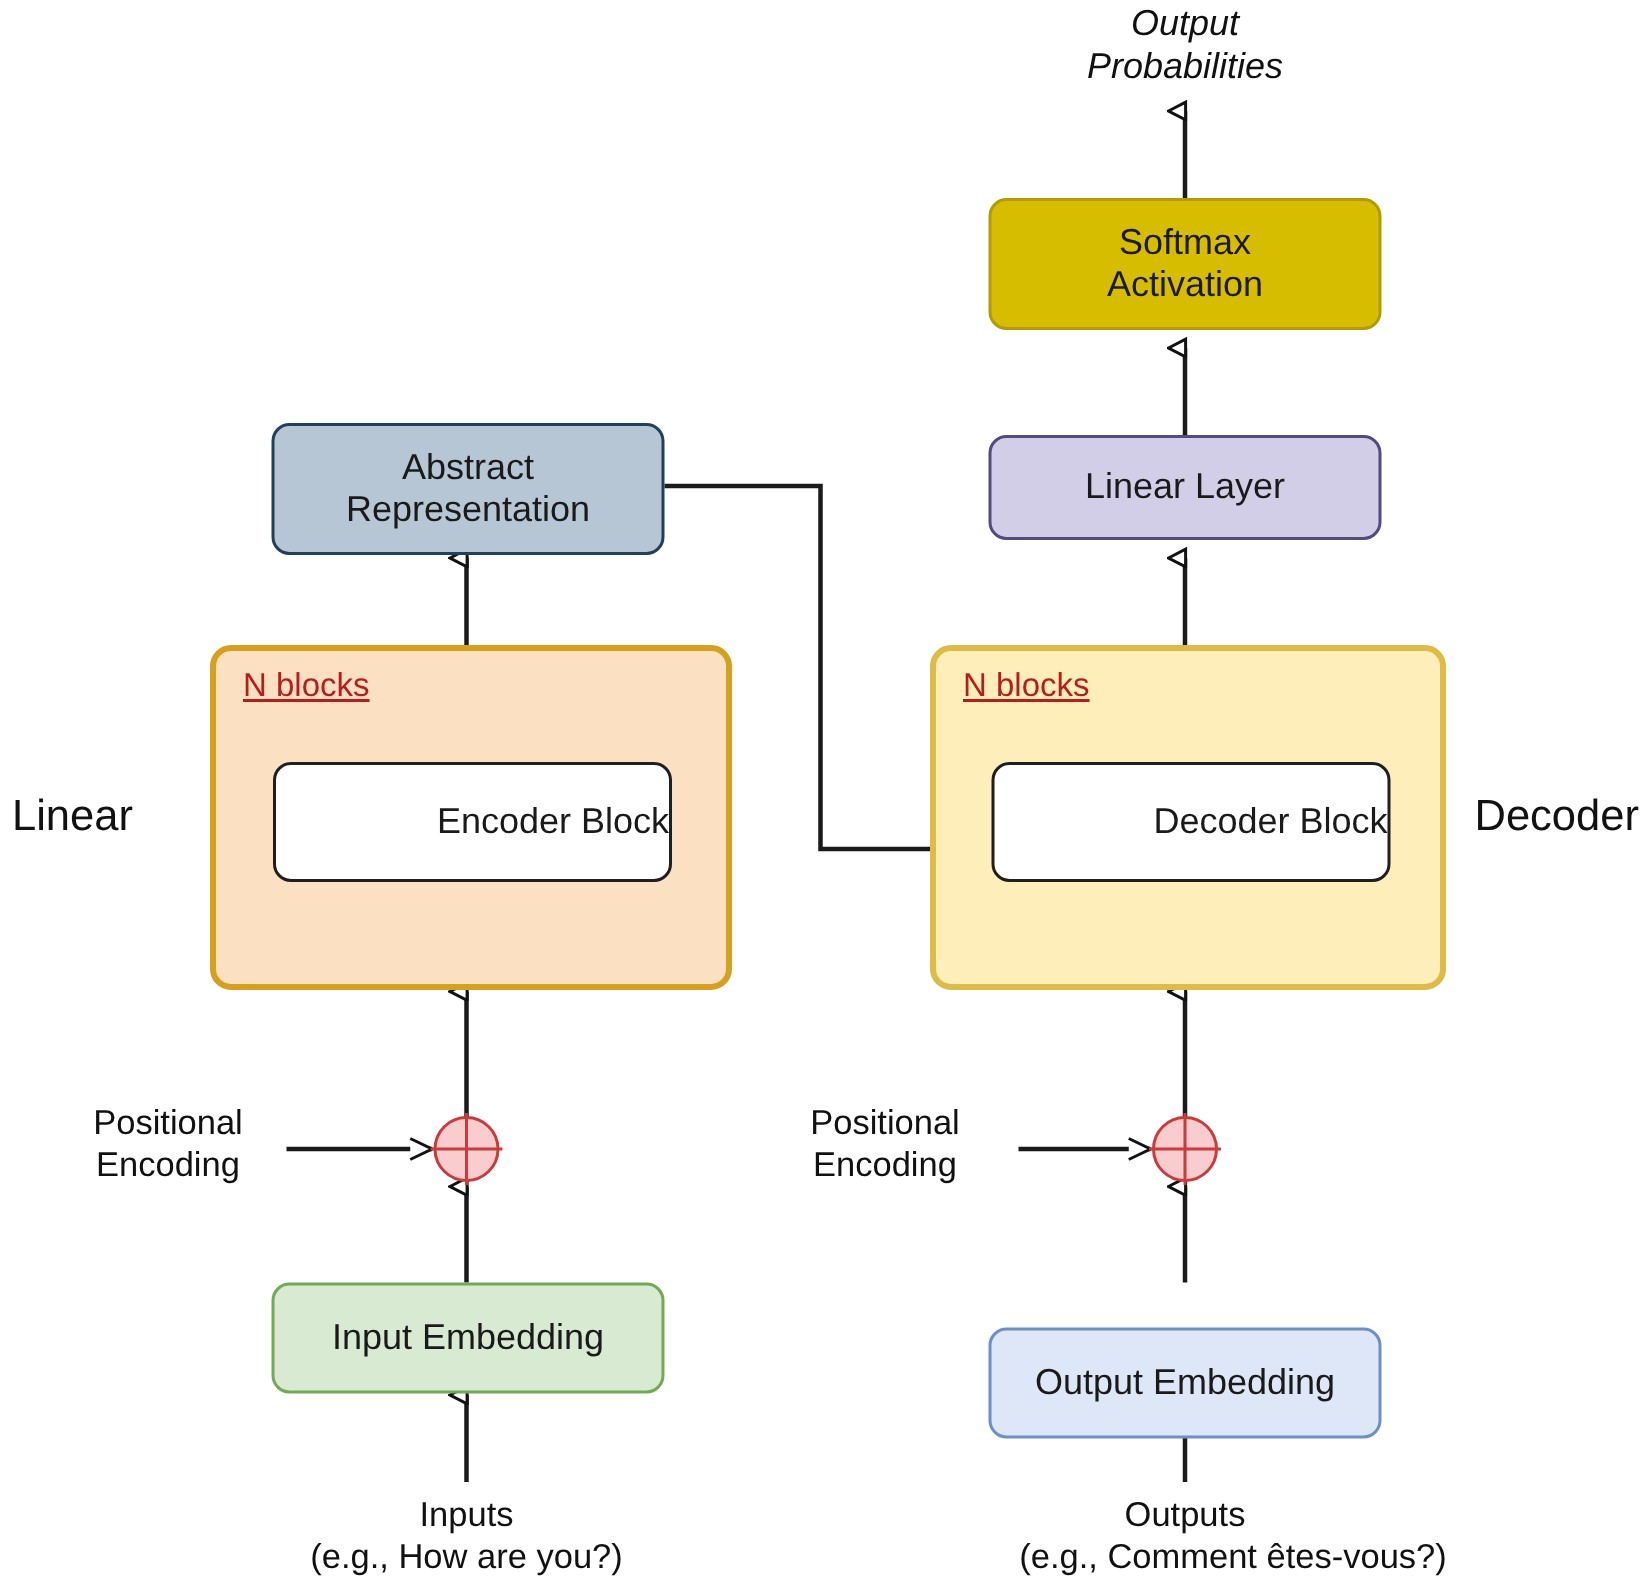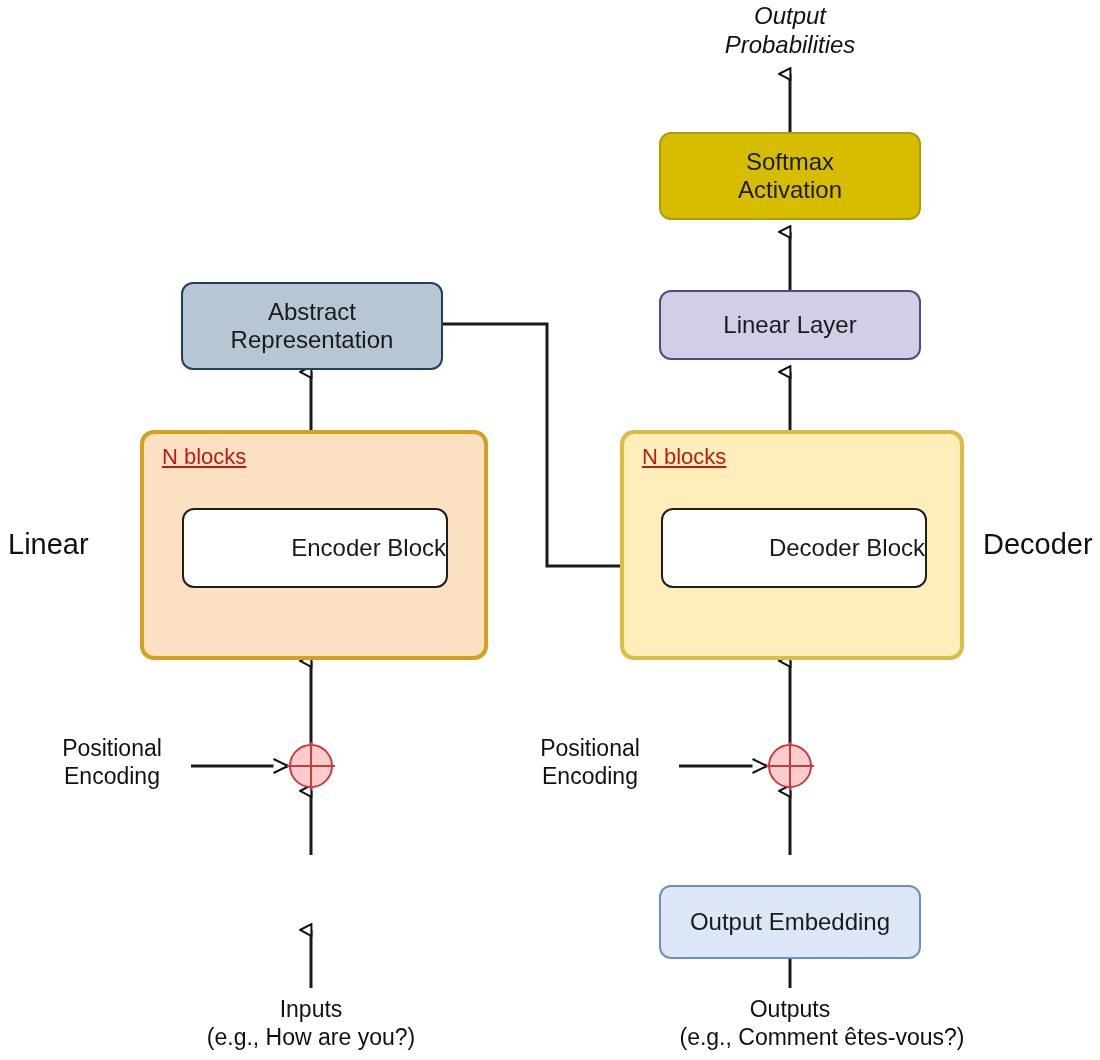--- a/index.html
+++ b/index.html
@@ -232,20 +232,23 @@
     <div class="inner-block" style="left:38px; top:74px; width:266px; height:80px;">
       <span>Encoder Block</span>
     </div>
   </div>
 
   <div class="label-text caption" style="left: 22px; top: 735px; width: 180px; white-space: pre-line;">Positional
 Encoding</div>
 
   <div class="plus-circle" style="left:289px; top:744px; width:44px; height:44px;"></div>
 
+  <div class="node rounded input-emb-box" style="left:181px; top:855px; width:262px; height:74px;">
+    <span>Input Embedding</span>
+  </div>
 
   <div class="label-text caption" style="left:161px; top:996px; width:300px;">Inputs</div>
   <div class="label-text caption" style="left:141px; top:1024px; width:340px;">(e.g., How are you?)</div>
 
   <div class="side-label" style="left:8px; top:528px;">Linear</div>
   <div class="side-label" style="left:983px; top:528px;">Decoder</div>
 
 </div>
 
 </body></html>

